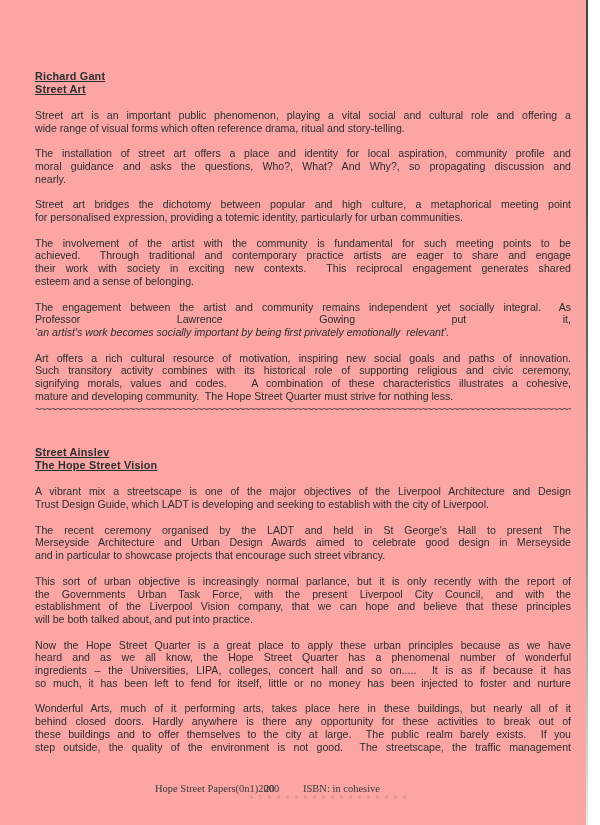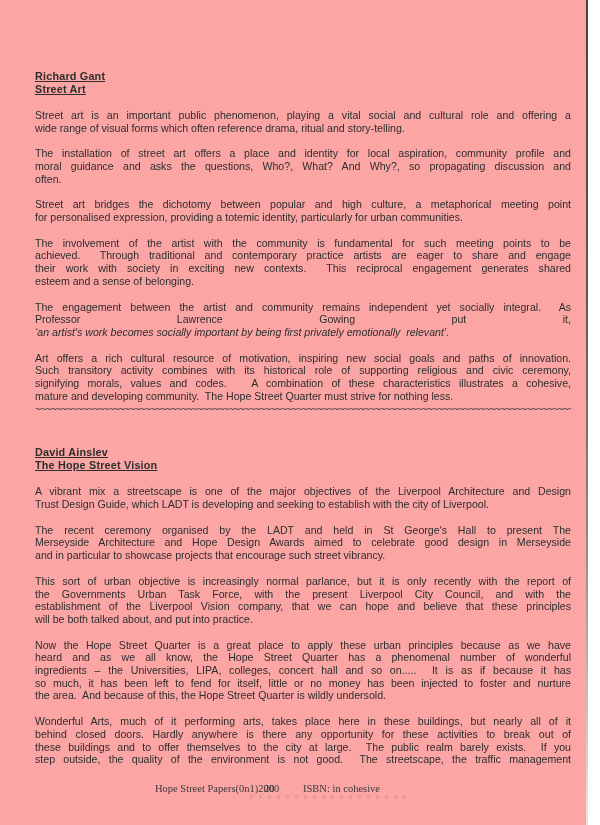--- a/index.html
+++ b/index.html
@@ -56,21 +56,21 @@
           <div class="hline">Richard Gant</div>
           <div class="hline">Street Art</div>
         </div>
         <div class="para">
           <div class="line">Street art is an important public phenomenon, playing a vital social and cultural role and offering a</div>
           <div class="line last">wide range of visual forms which often reference drama, ritual and story-telling.</div>
         </div>
         <div class="para">
           <div class="line">The installation of street art offers a place and identity for local aspiration, community profile and</div>
           <div class="line">moral guidance and asks the questions, Who?, What? And Why?, so propagating discussion and</div>
-          <div class="line last">often.</div>
+          <div class="line last">nearly.</div>
         </div>
         <div class="para">
           <div class="line">Street art bridges the dichotomy between popular and high culture, a metaphorical meeting point</div>
           <div class="line last">for personalised expression, providing a totemic identity, particularly for urban communities.</div>
         </div>
         <div class="para">
           <div class="line">The involvement of the artist with the community is fundamental for such meeting points to be</div>
           <div class="line">achieved.&nbsp; Through traditional and contemporary practice artists are eager to share and engage</div>
           <div class="line">their work with society in exciting new contexts.&nbsp; This reciprocal engagement generates shared</div>
           <div class="line last">esteem and a sense of belonging.</div>
@@ -83,44 +83,43 @@
         <div class="para">
           <div class="line">Art offers a rich cultural resource of motivation, inspiring new social goals and paths of innovation.</div>
           <div class="line">Such transitory activity combines with its historical role of supporting religious and civic ceremony,</div>
           <div class="line">signifying morals, values and codes.&nbsp;&nbsp; A combination of these characteristics illustrates a cohesive,</div>
           <div class="line last">mature and developing community.&nbsp; The Hope Street Quarter must strive for nothing less.</div>
         </div>
       </section>
     <div class="tilde-sep">~~~~~~~~~~~~~~~~~~~~~~~~~~~~~~~~~~~~~~~~~~~~~~~~~~~~~~~~~~~~~~~~~~~~~~~~~~~~~~~~~~~~~~~~~~~~~~~~~~~~~~~~~~~~~~~~~~~~~~~~~~~~</div>
     <section>
         <div class="heading">
-          <div class="hline">David Ainslev</div>
+          <div class="hline">Street Ainslev</div>
           <div class="hline">The Hope Street Vision</div>
         </div>
         <div class="para">
           <div class="line">A vibrant mix a streetscape is one of the major objectives of the Liverpool Architecture and Design</div>
           <div class="line last">Trust Design Guide, which LADT is developing and seeking to establish with the city of Liverpool.</div>
         </div>
         <div class="para">
           <div class="line">The recent ceremony organised by the LADT and held in St George's Hall to present The</div>
-          <div class="line">Merseyside Architecture and Hope Design Awards aimed to celebrate good design in Merseyside</div>
+          <div class="line">Merseyside Architecture and Urban Design Awards aimed to celebrate good design in Merseyside</div>
           <div class="line last">and in particular to showcase projects that encourage such street vibrancy.</div>
         </div>
         <div class="para">
           <div class="line">This sort of urban objective is increasingly normal parlance, but it is only recently with the report of</div>
           <div class="line">the Governments Urban Task Force, with the present Liverpool City Council, and with the</div>
           <div class="line">establishment of the Liverpool Vision company, that we can hope and believe that these principles</div>
           <div class="line last">will be both talked about, and put into practice.</div>
         </div>
         <div class="para">
           <div class="line">Now the Hope Street Quarter is a great place to apply these urban principles because as we have</div>
           <div class="line">heard and as we all know, the Hope Street Quarter has a phenomenal number of wonderful</div>
           <div class="line">ingredients – the Universities, LIPA, colleges, concert hall and so on.....&nbsp; It is as if because it has</div>
           <div class="line">so much, it has been left to fend for itself, little or no money has been injected to foster and nurture</div>
-          <div class="line last">the area.&nbsp; And because of this, the Hope Street Quarter is wildly undersold.</div>
         </div>
         <div class="para">
           <div class="line">Wonderful Arts, much of it performing arts, takes place here in these buildings, but nearly all of it</div>
           <div class="line">behind closed doors. Hardly anywhere is there any opportunity for these activities to break out of</div>
           <div class="line">these buildings and to offer themselves to the city at large.&nbsp; The public realm barely exists.&nbsp; If you</div>
           <div class="line">step outside, the quality of the environment is not good.&nbsp; The streetscape, the traffic management</div>
         </div>
       </section>
   </div>
 

